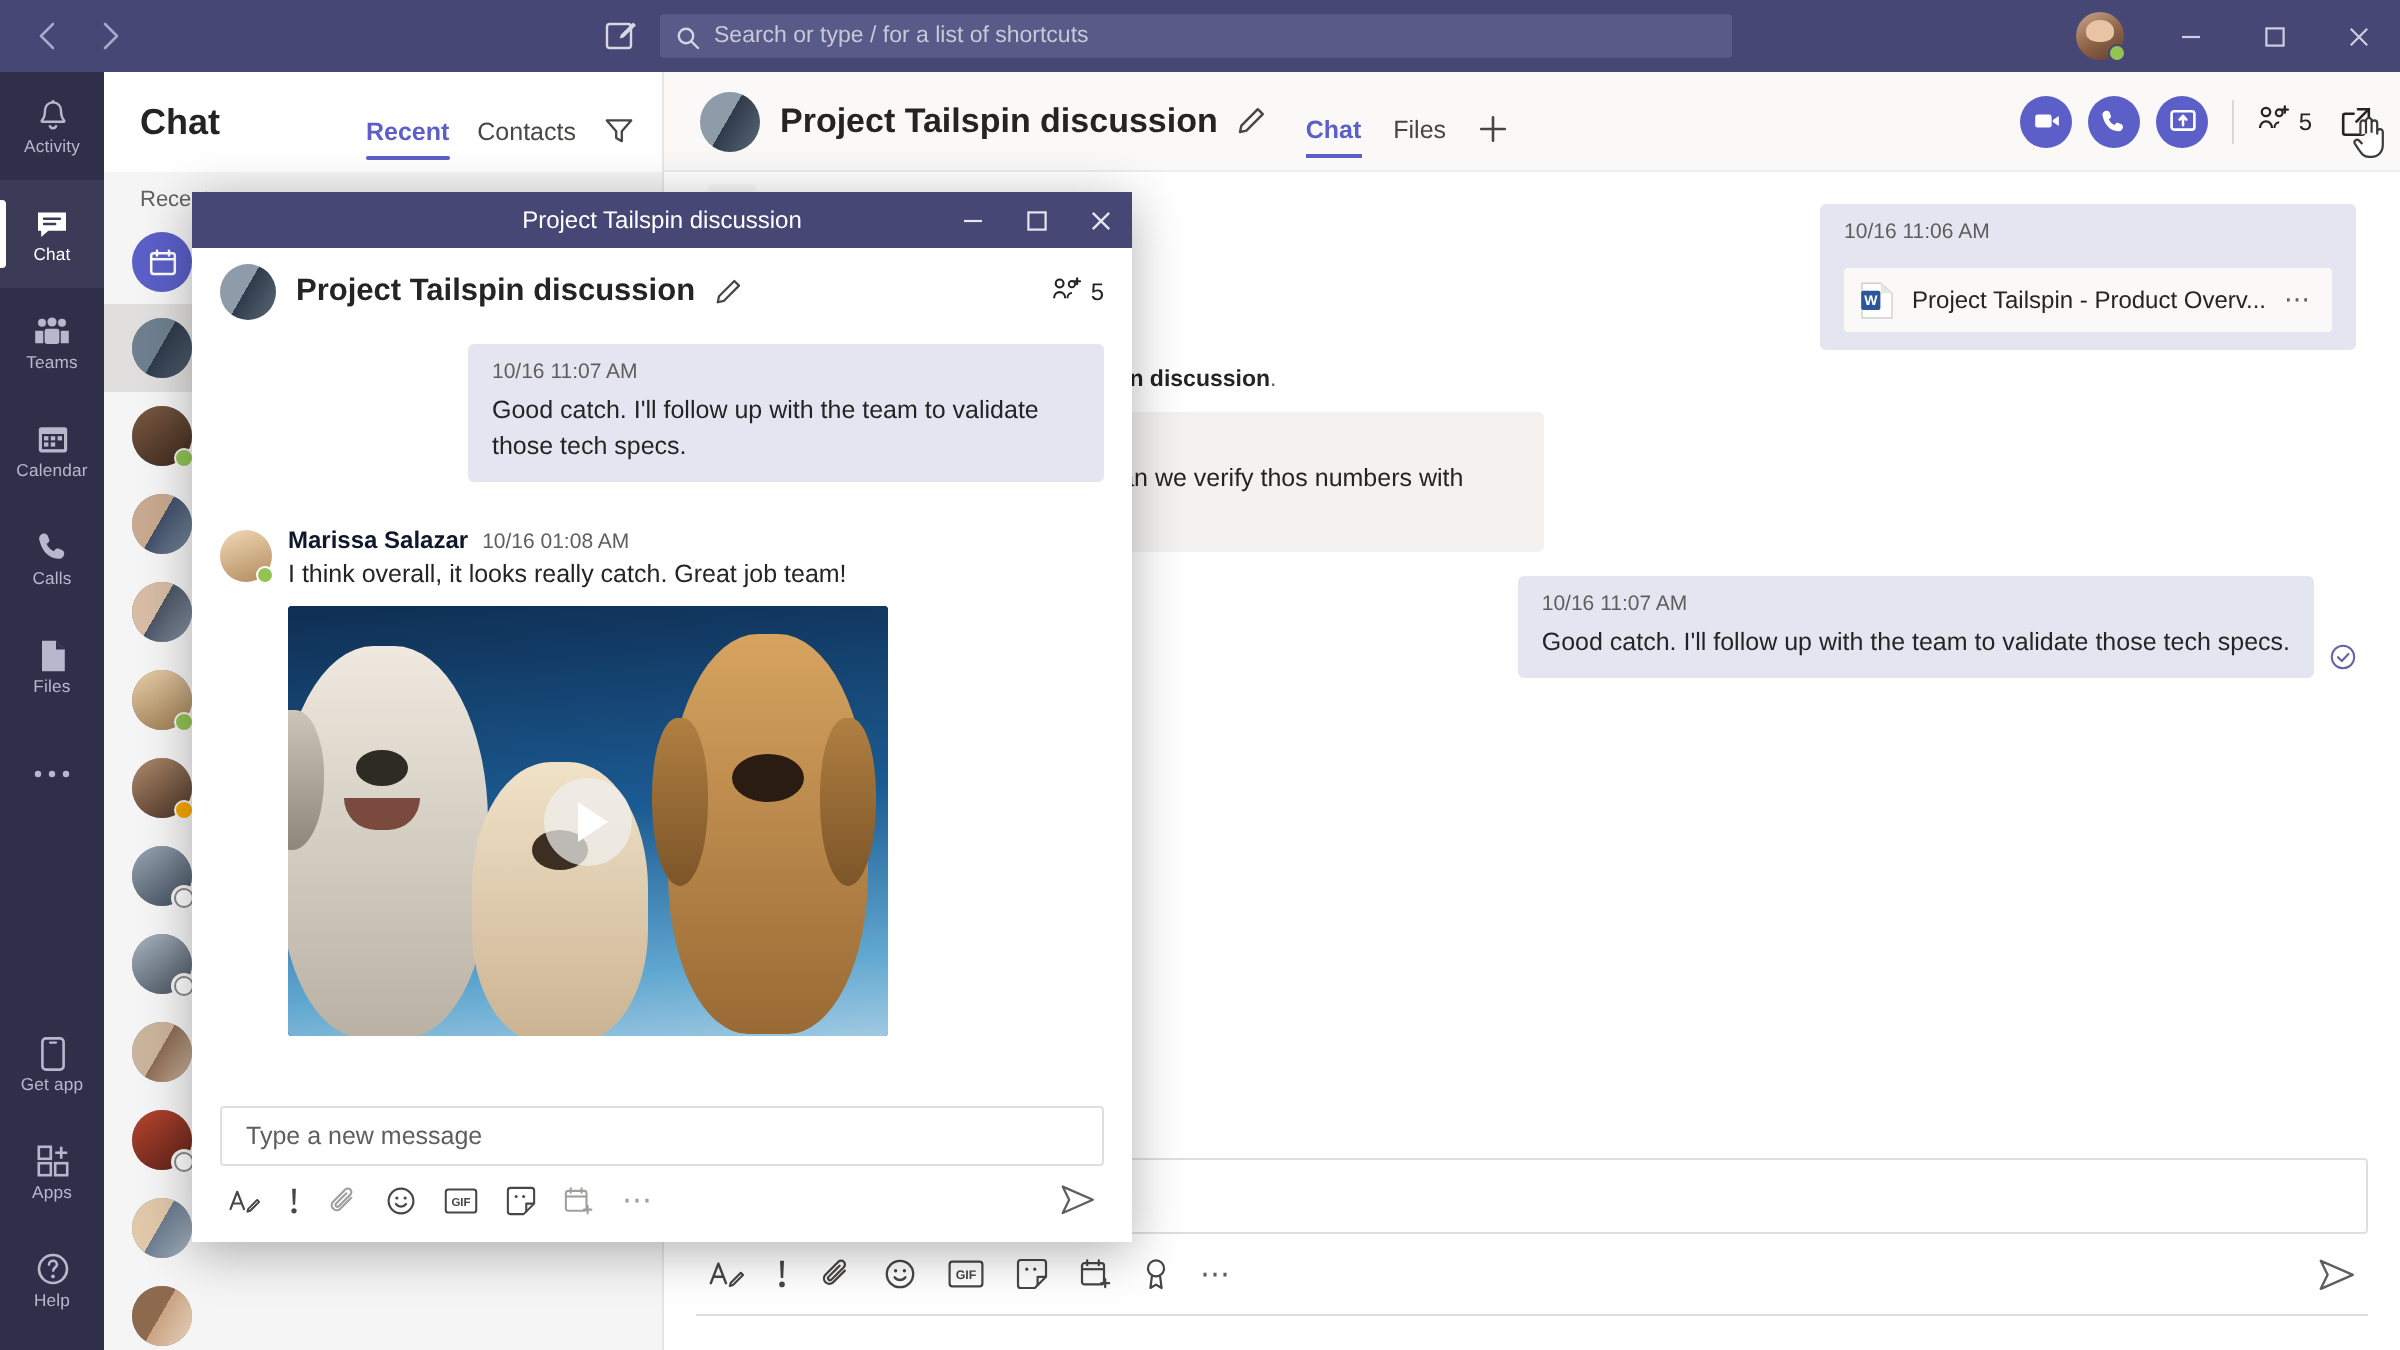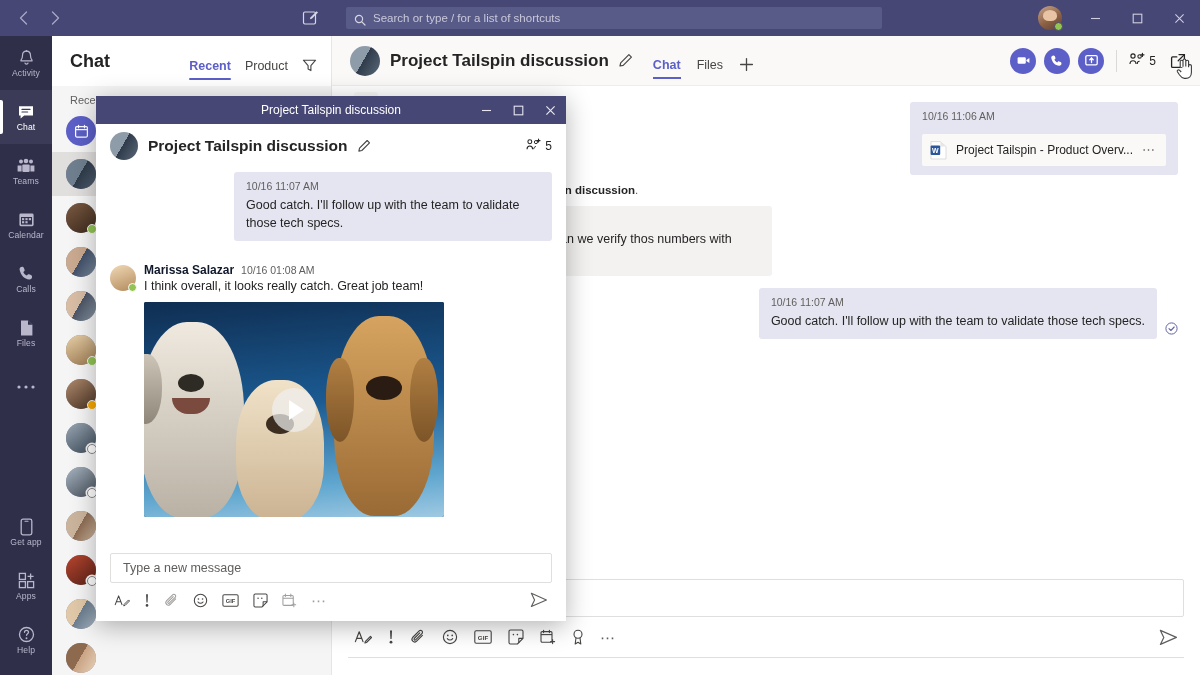--- a/index.html
+++ b/index.html
@@ -23,21 +23,21 @@
     display: flex; align-items: center; justify-content: center;
     font-size: 15px; line-height: 1; cursor: pointer;
   }
   .compose-icon {
     position: absolute; left: 302px; top: 9px; width: 18px; height: 18px;
     color: #d8d7e6; cursor: pointer;
   }
   .searchbox {
     position: absolute; left: 330px; top: 7px; width: 536px; height: 22px;
     background: #585a88; border-radius: 2px;
-    display: flex; align-items: center; padding: 0 8px; cursor: text; margin-left: 16px;
+    display: flex; align-items: center; padding: 0 8px; cursor: text;
   }
   .searchbox .s-ico { width: 12px; height: 12px; color: #d5d4e4; margin-right: 7px; flex: none; }
   .searchbox .s-ph { color: #c9c8da; font-size: 11.5px; white-space: nowrap; }
   .tb-right { position: absolute; right: 0; top: 0; height: 36px; display: flex; align-items: center; }
   .me-avatar {
     position: relative; width: 24px; height: 24px; border-radius: 50%;
     background: linear-gradient(150deg,#c9a68c,#8d6246 55%,#5d3f31);
     margin-right: 12px; cursor: pointer; overflow: visible;
   }
   .me-avatar::before {
@@ -413,21 +413,21 @@
         <span class="ri-lbl">Help</span>
       </div>
     </div>
   </div>
 
   <div class="chatlist">
     <div class="cl-head">
       <span class="cl-title">Chat</span>
       <div class="cl-tabs">
         <span class="cl-tab active">Recent</span>
-        <span class="cl-tab">Product</span>
+        <span class="cl-tab">Contacts</span>
         <span class="cl-filter">
           <svg width="15" height="15" viewBox="0 0 15 15" fill="none">
               <path d="M1.4 2.2h12.2l-4.7 5.4v5l-2.8-1.6v-3.4L1.4 2.2z" stroke="currentColor" stroke-width="1.15" stroke-linejoin="round"></path>
             </svg>
         </span>
       </div>
     </div>
     <div class="cl-sub">Recent</div>
 
     <div>

